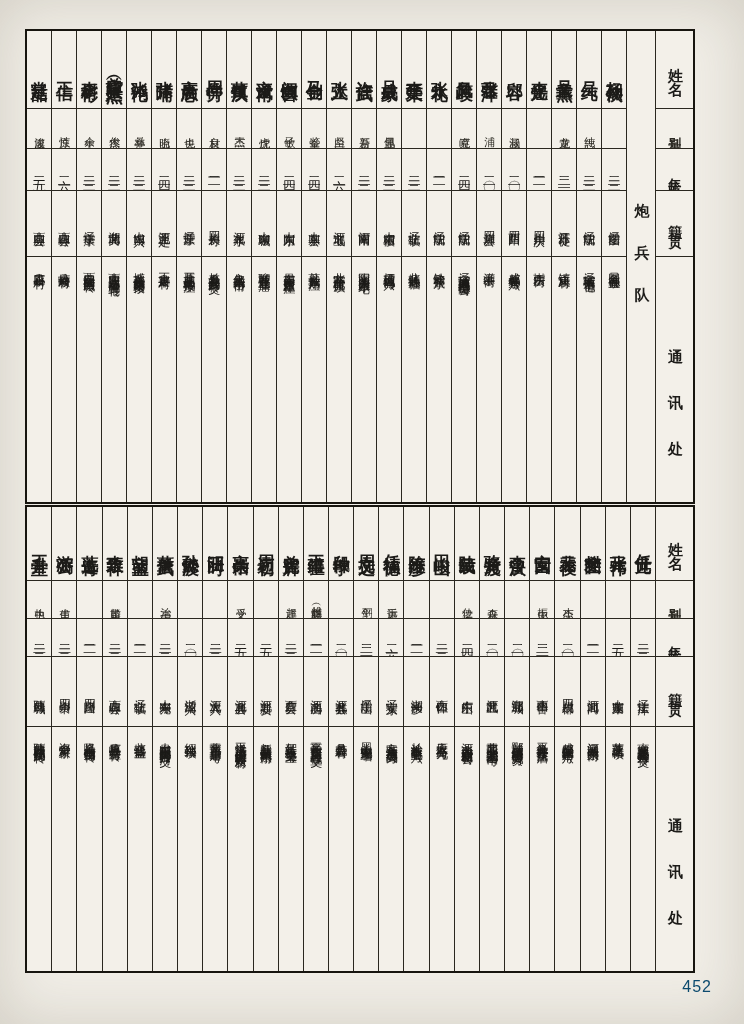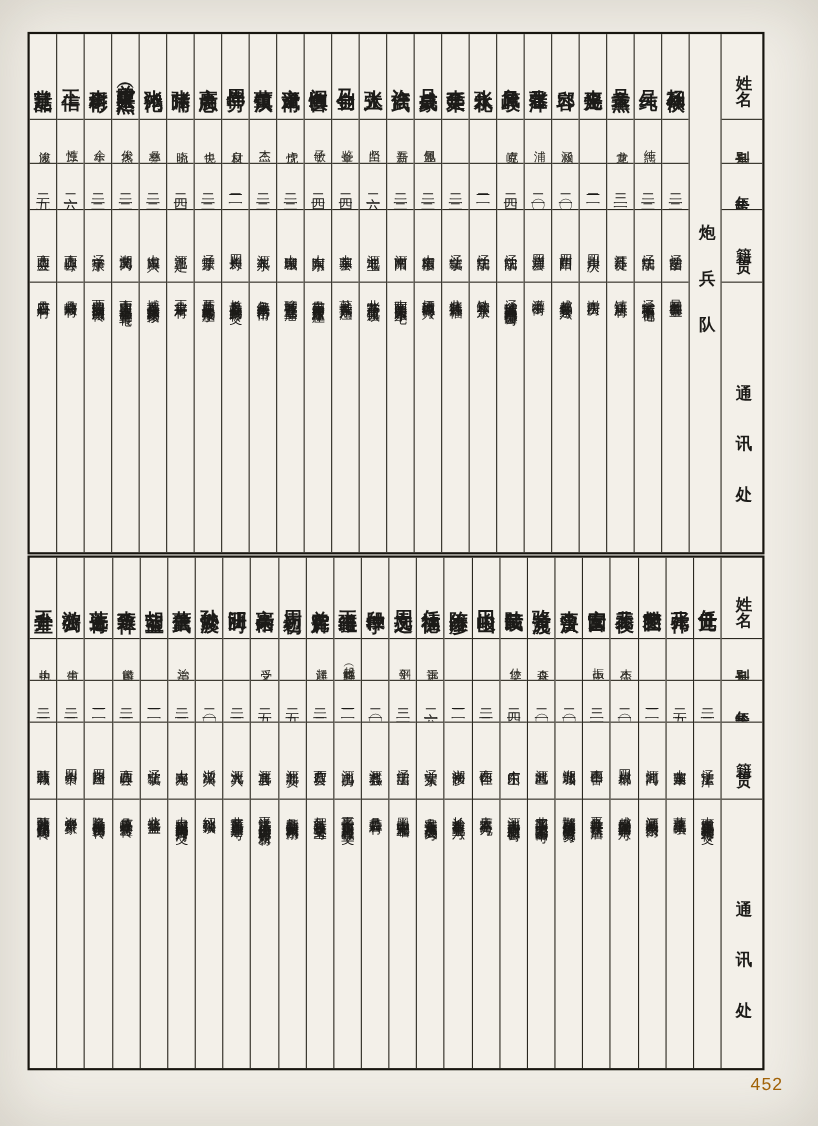--- a/index.html
+++ b/index.html
@@ -67,21 +67,21 @@
   .h-age .vtxt{font-size:13px;letter-spacing:2px;}
   .h-native .vtxt{font-size:14px;letter-spacing:10px;}
   .h-addr{align-items:center;}
   .h-addr .vtxt{font-size:15px;letter-spacing:46px;padding-top:46px;}
   
   .unitcol .cell{height:100%;align-items:flex-start;justify-content:center;}
   .unitcol .vtxt{font-size:15px;font-weight:bold;letter-spacing:42px;padding-top:160px;}
   .pagenum{
     position:absolute;right:32px;bottom:28px;
     font-family:"Liberation Sans","DejaVu Sans",sans-serif;
-    font-size:16px;color:#a16207;letter-spacing:1px;
+    font-size:16px;color:#0c4a6e;letter-spacing:1px;
   }
 </style>
 </head>
 <body>
 
 <div class="page">
 
   <div class="rtable t1">
     <div class="col hdrcol">
       <div class="cell c-name h-name">

